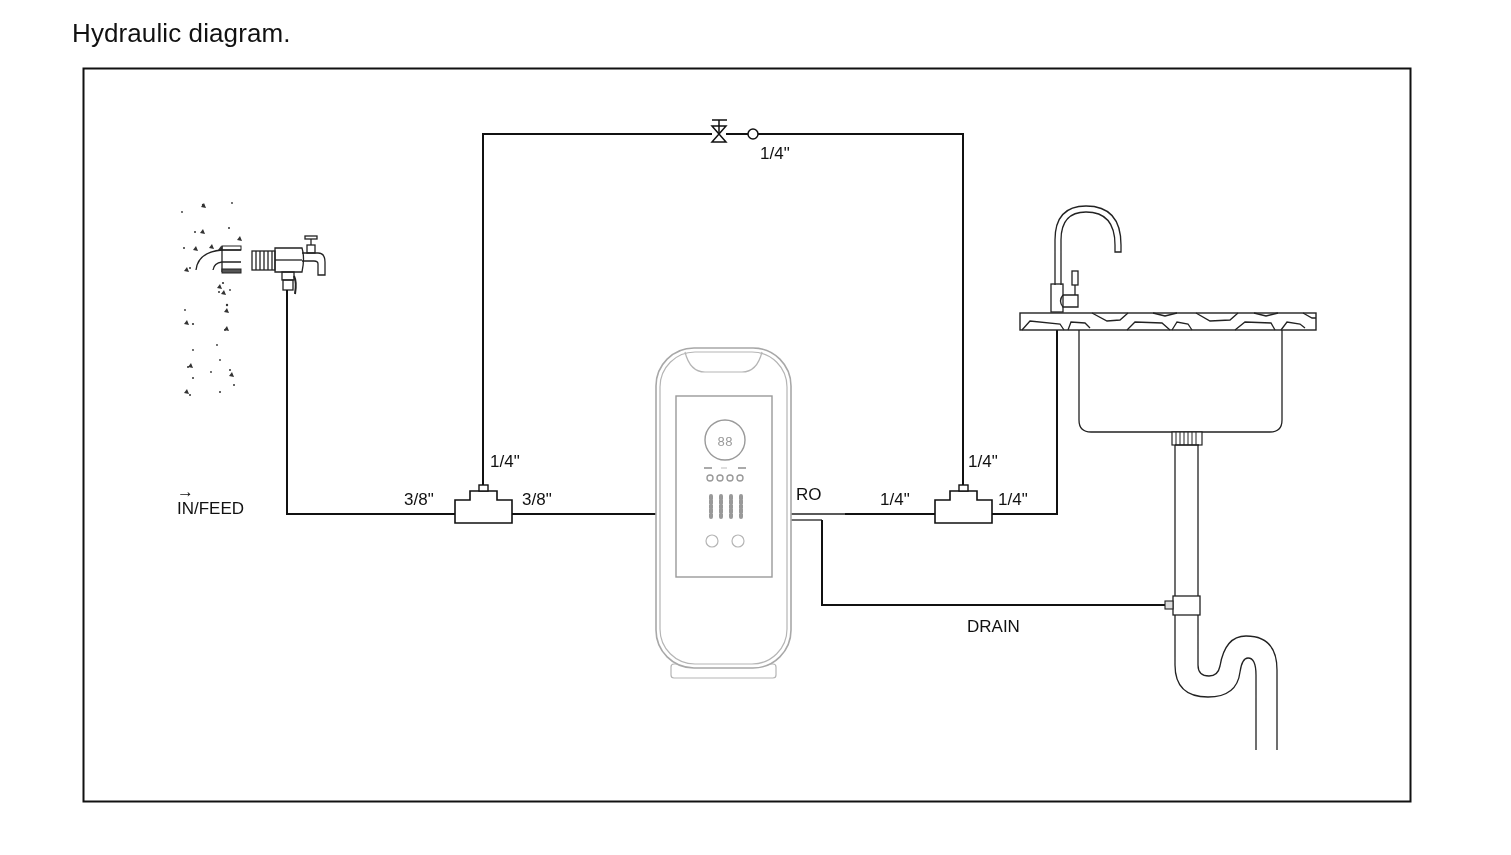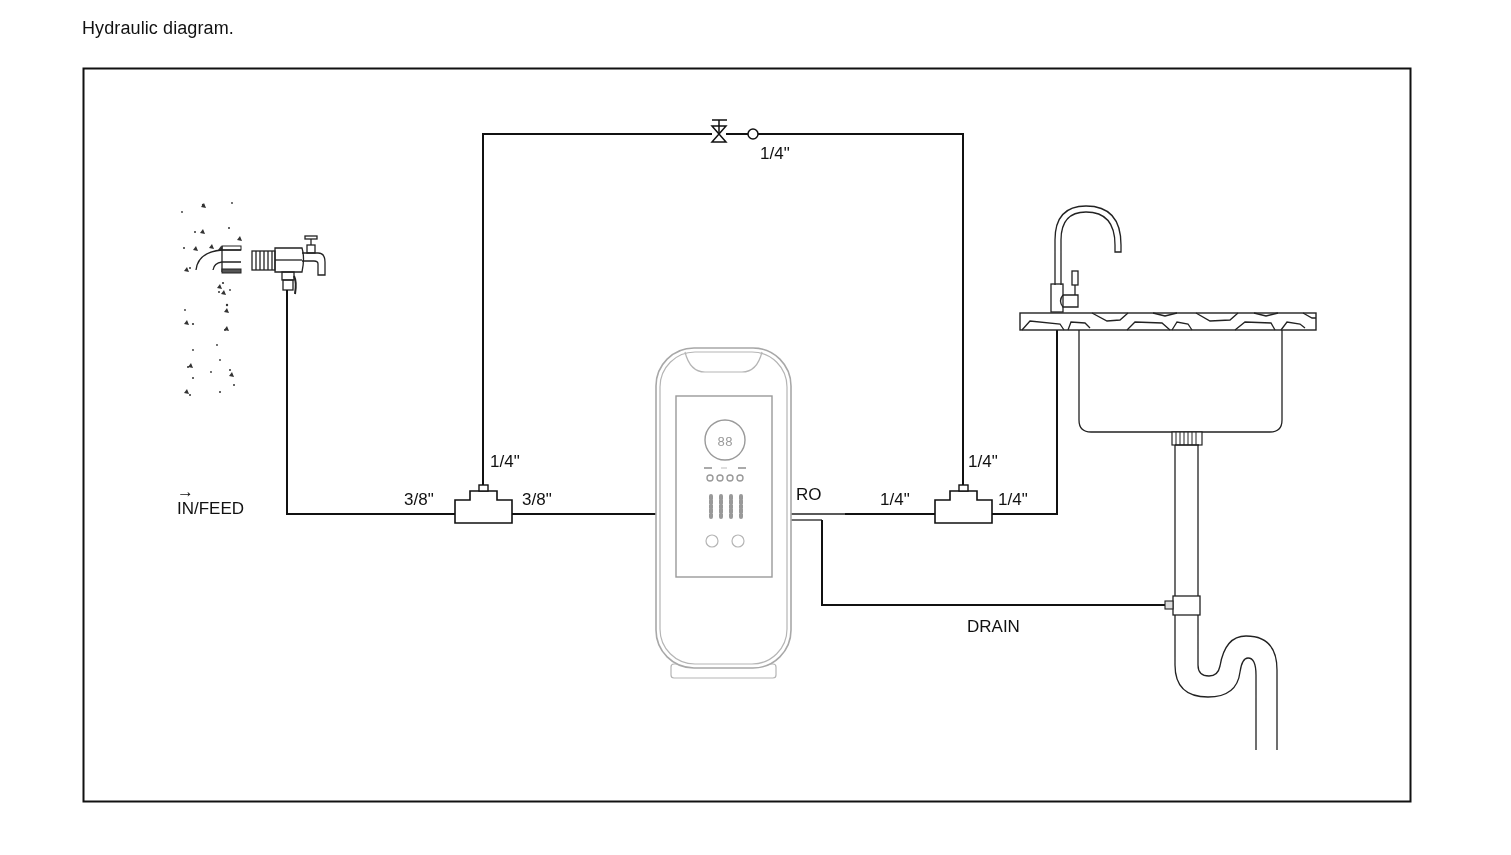--- a/index.html
+++ b/index.html
@@ -1,18 +1,18 @@
 <!DOCTYPE html>
 <html><head>
 <meta charset="utf-8">
 <style>
   html, body { margin:0; padding:0; background:#ffffff; }
   body { width:1511px; height:855px; position:relative; overflow:hidden;
          font-family:"Liberation Sans", sans-serif; color:#111; }
-  .title { position:absolute; left:82px; top:18px; font-size:18px; font-weight:400; letter-spacing:0.1px; }
+  .title { position:absolute; left:72px; top:18px; font-size:26px; font-weight:400; letter-spacing:0.1px; }
   svg { position:absolute; left:0; top:0; }
   .lbl { font-family:"Liberation Sans", sans-serif; font-size:17px; fill:#111; }
   .ln { stroke:#111; stroke-width:2; fill:none; }
   .thin { stroke:#222; stroke-width:1.3; fill:none; }
   .grey { stroke:#9a9a9a; stroke-width:1.4; fill:none; }
   .lgrey { stroke:#b5b5b5; stroke-width:1.2; fill:none; }
 </style>
 </head>
 <body>
 

